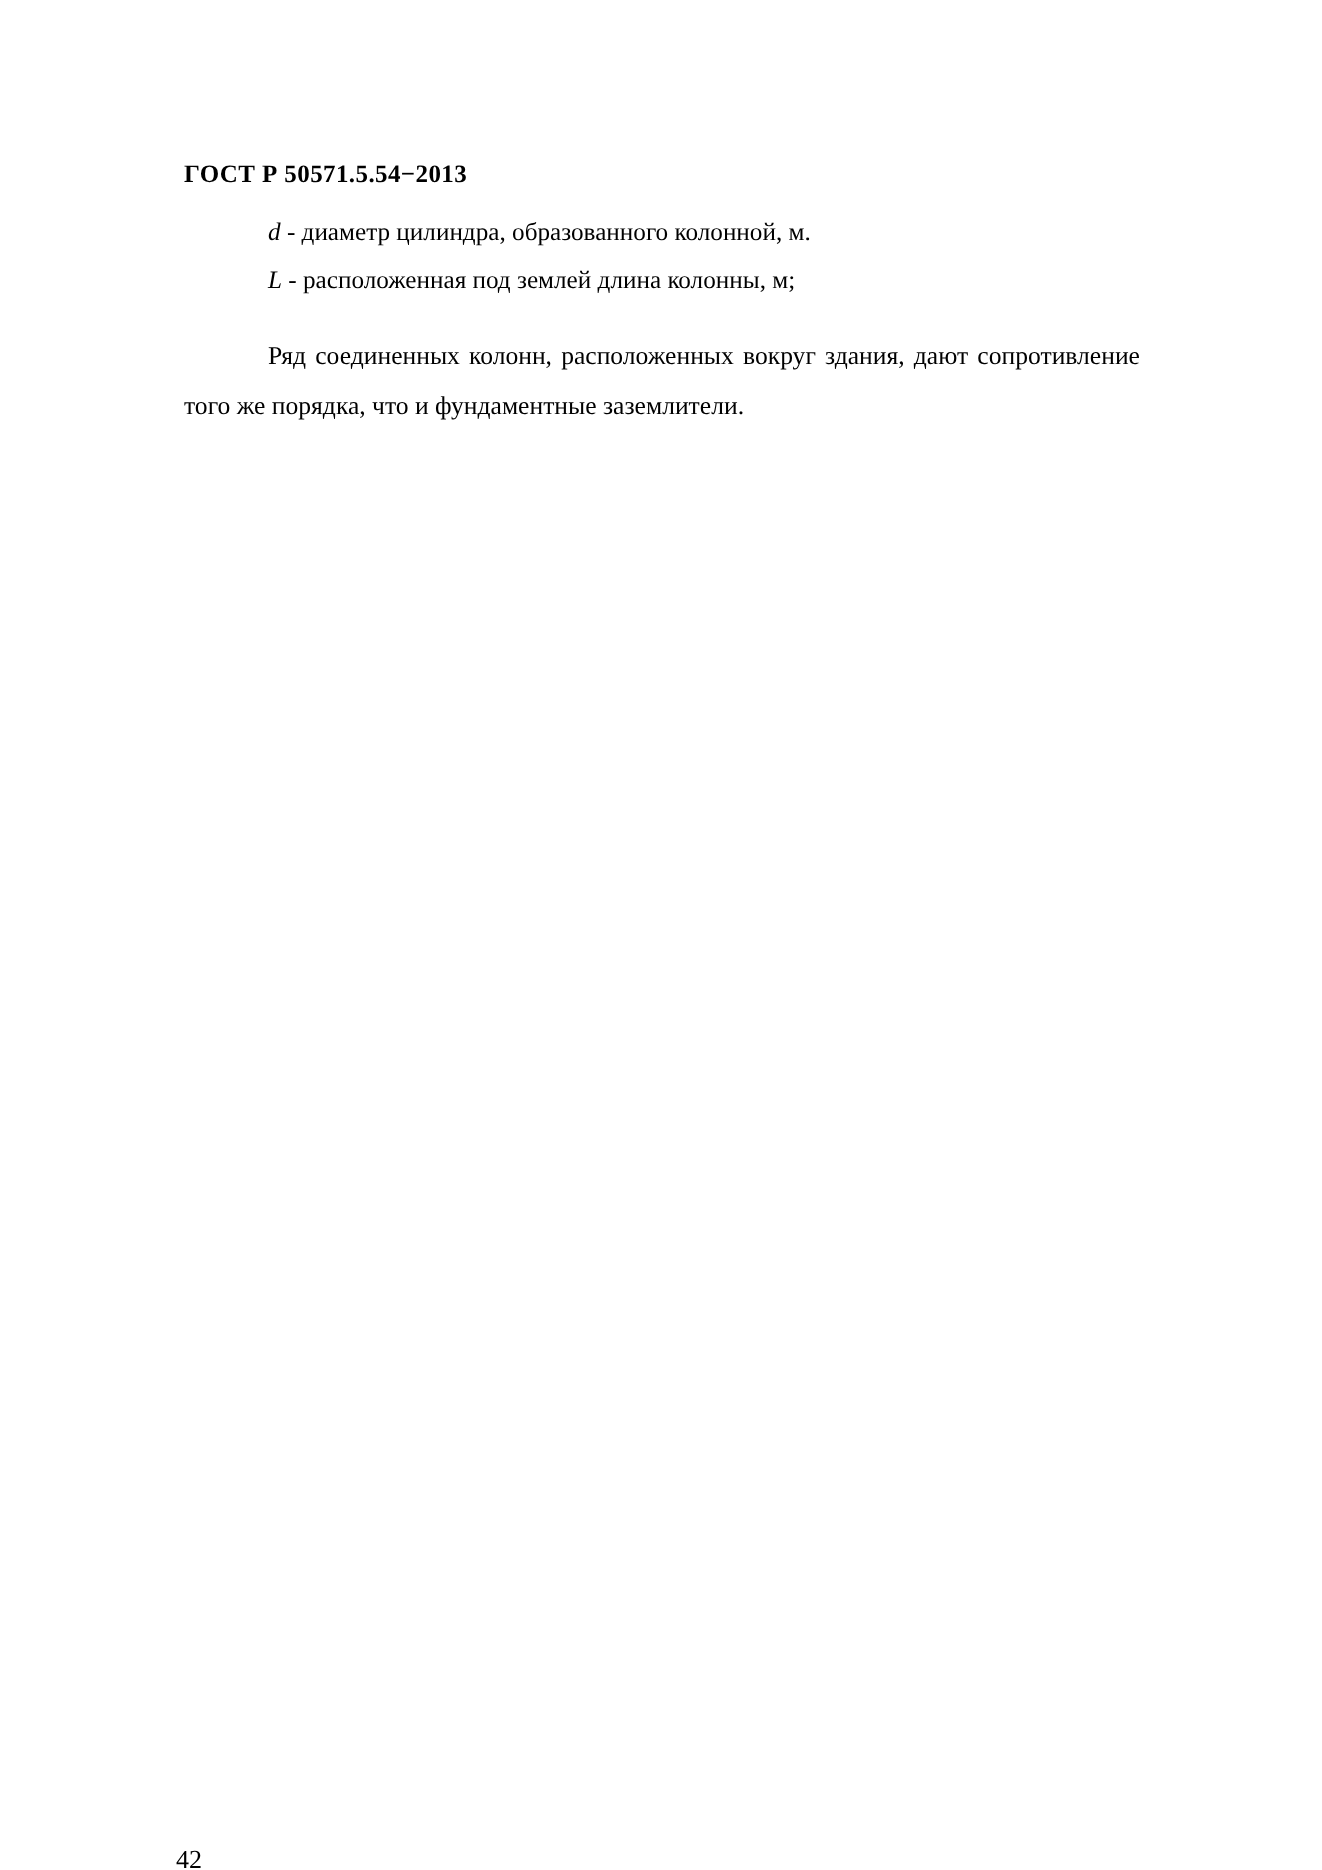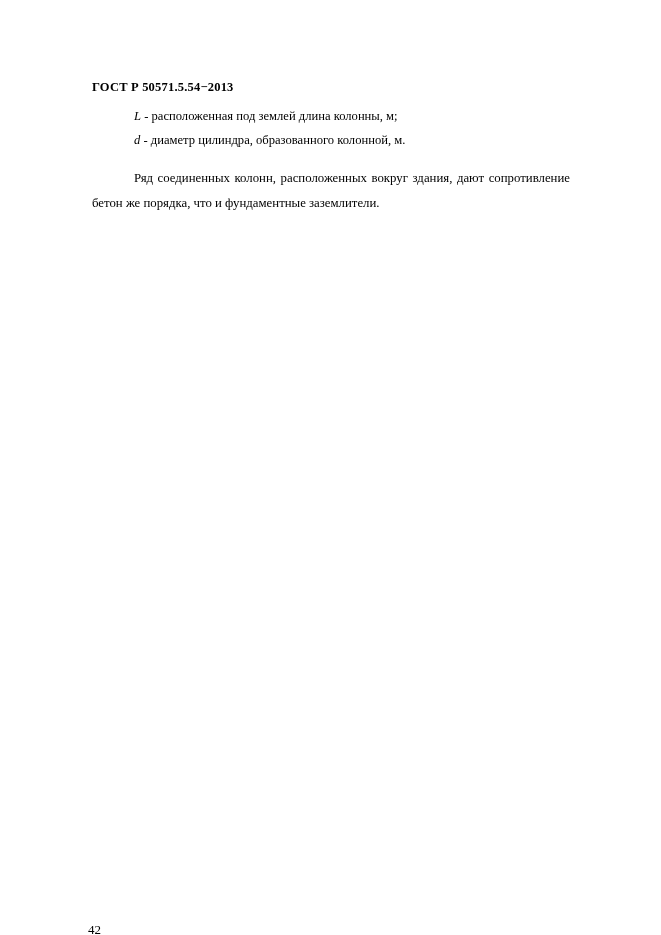--- a/index.html
+++ b/index.html
@@ -69,27 +69,27 @@
 </head>
 <body>
 
 <div class="page">
 
   <div class="header">ГОСТ Р 50571.5.54−2013</div>
 
   <div class="content">
 
     <div class="def-line">
+      <span class="sym">d</span><span> - диаметр цилиндра, образованного колонной, м.</span>
+    </div>
+
+    <div class="def-line">
       <span class="sym">L</span><span> - расположенная под землей длина колонны, м;</span>
     </div>
 
-    <div class="def-line">
-      <span class="sym">d</span><span> - диаметр цилиндра, образованного колонной, м.</span>
-    </div>
-
-    <p class="para">Ряд соединенных колонн, расположенных вокруг здания, дают сопротивление бетон же порядка, что и фундаментные заземлители.</p>
+    <p class="para">Ряд соединенных колонн, расположенных вокруг здания, дают сопротивление того же порядка, что и фундаментные заземлители.</p>
 
 
   </div>
 
   <div class="page-number">42</div>
 
 </div>
 
 </body></html>

